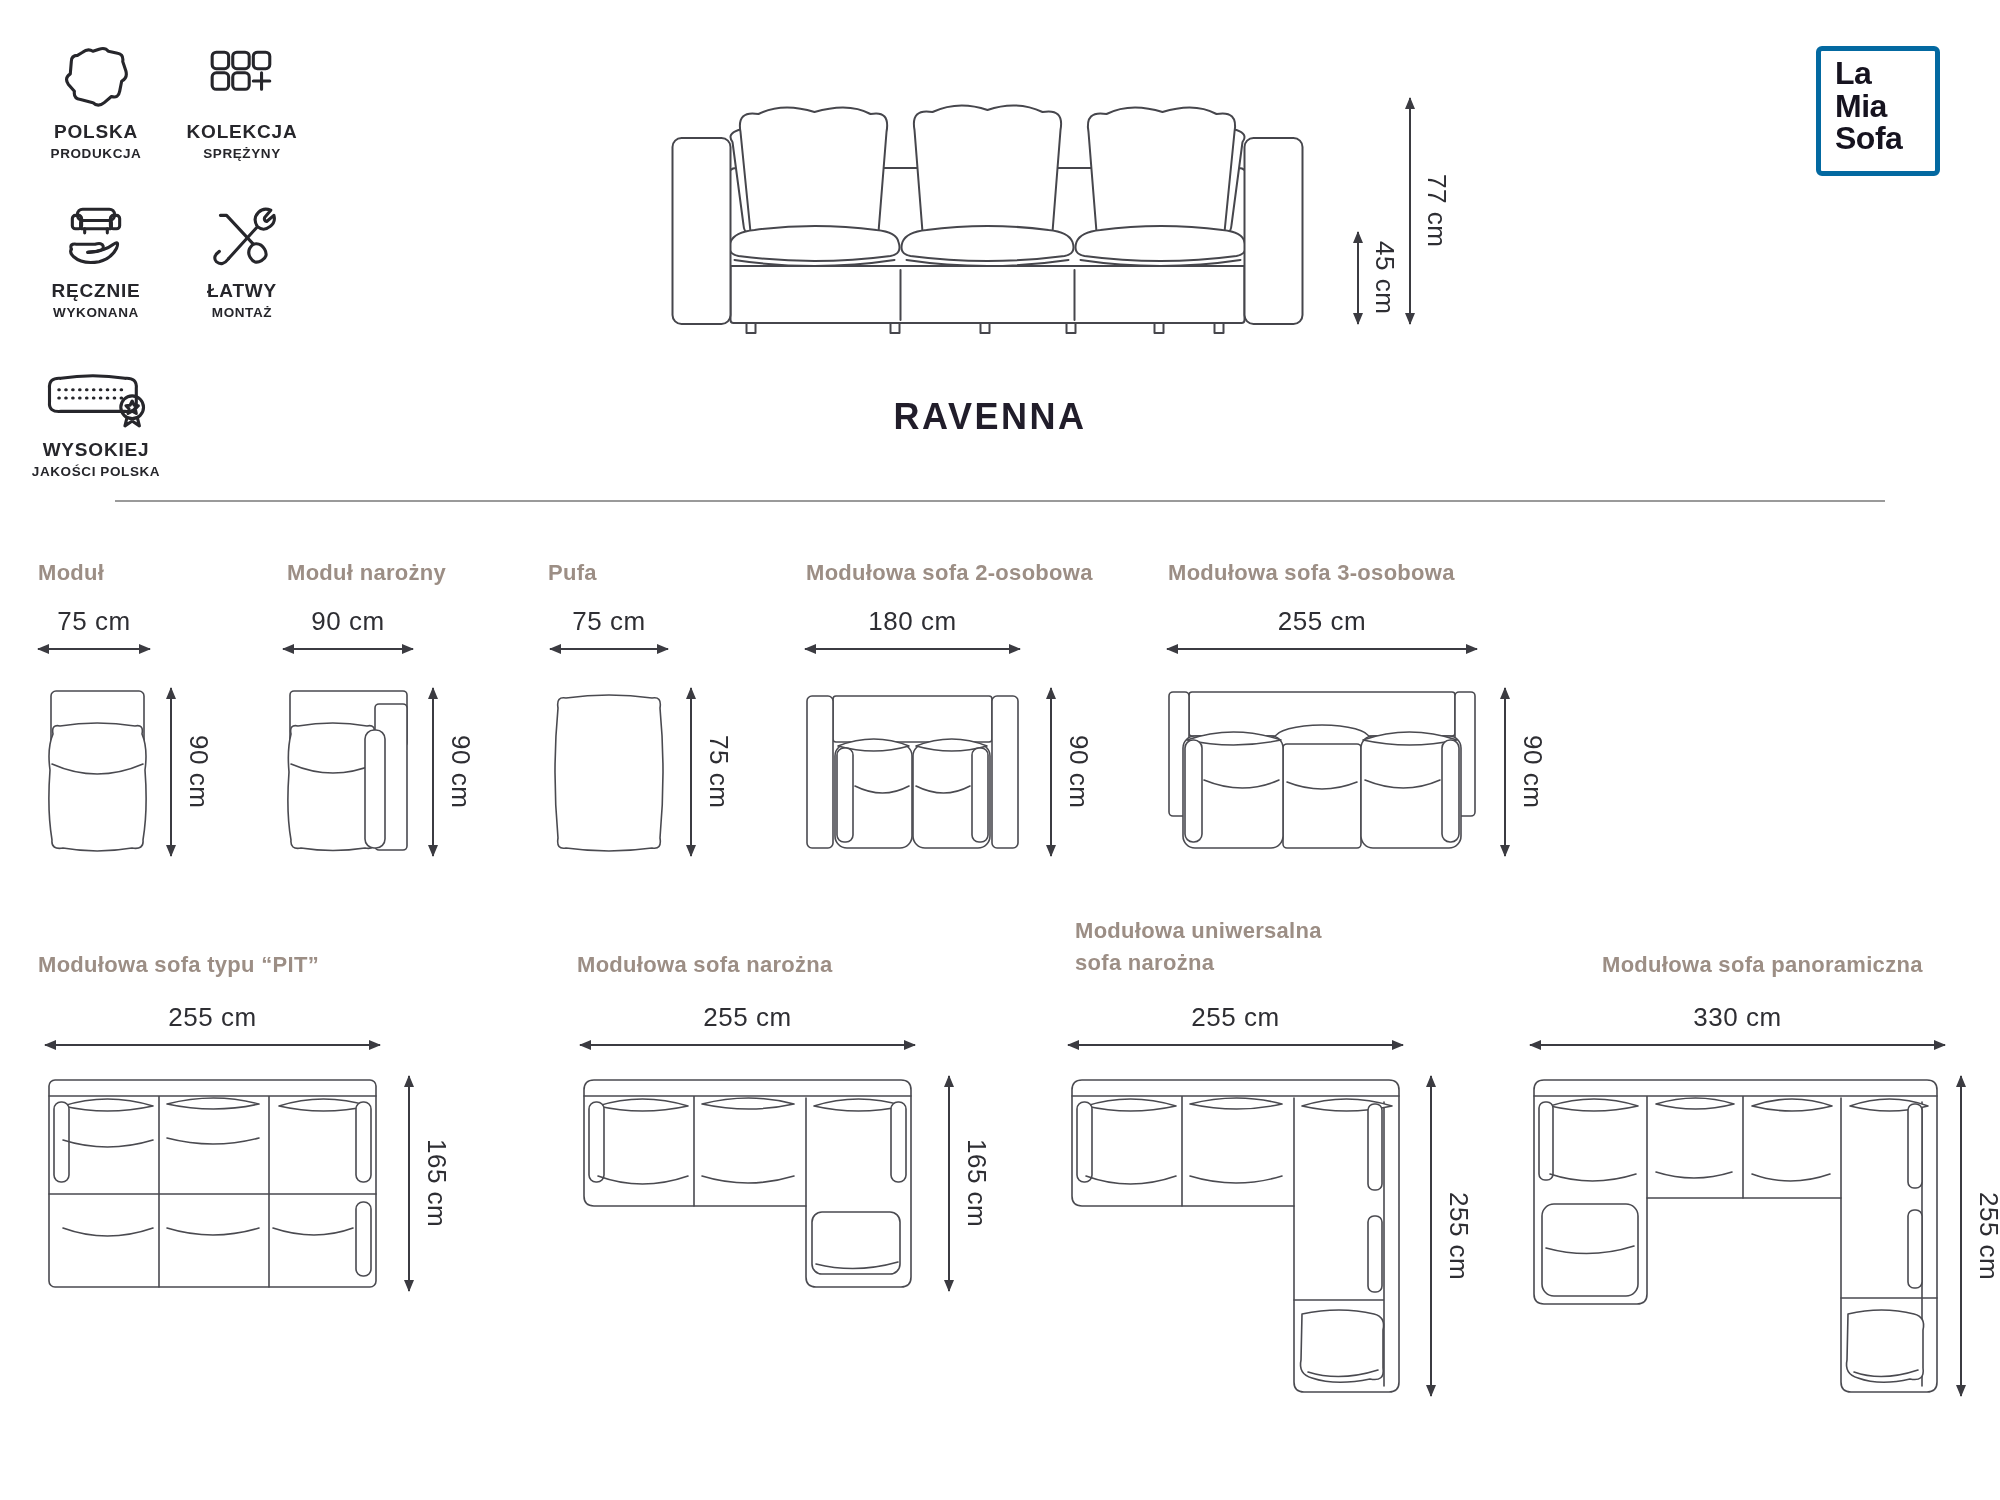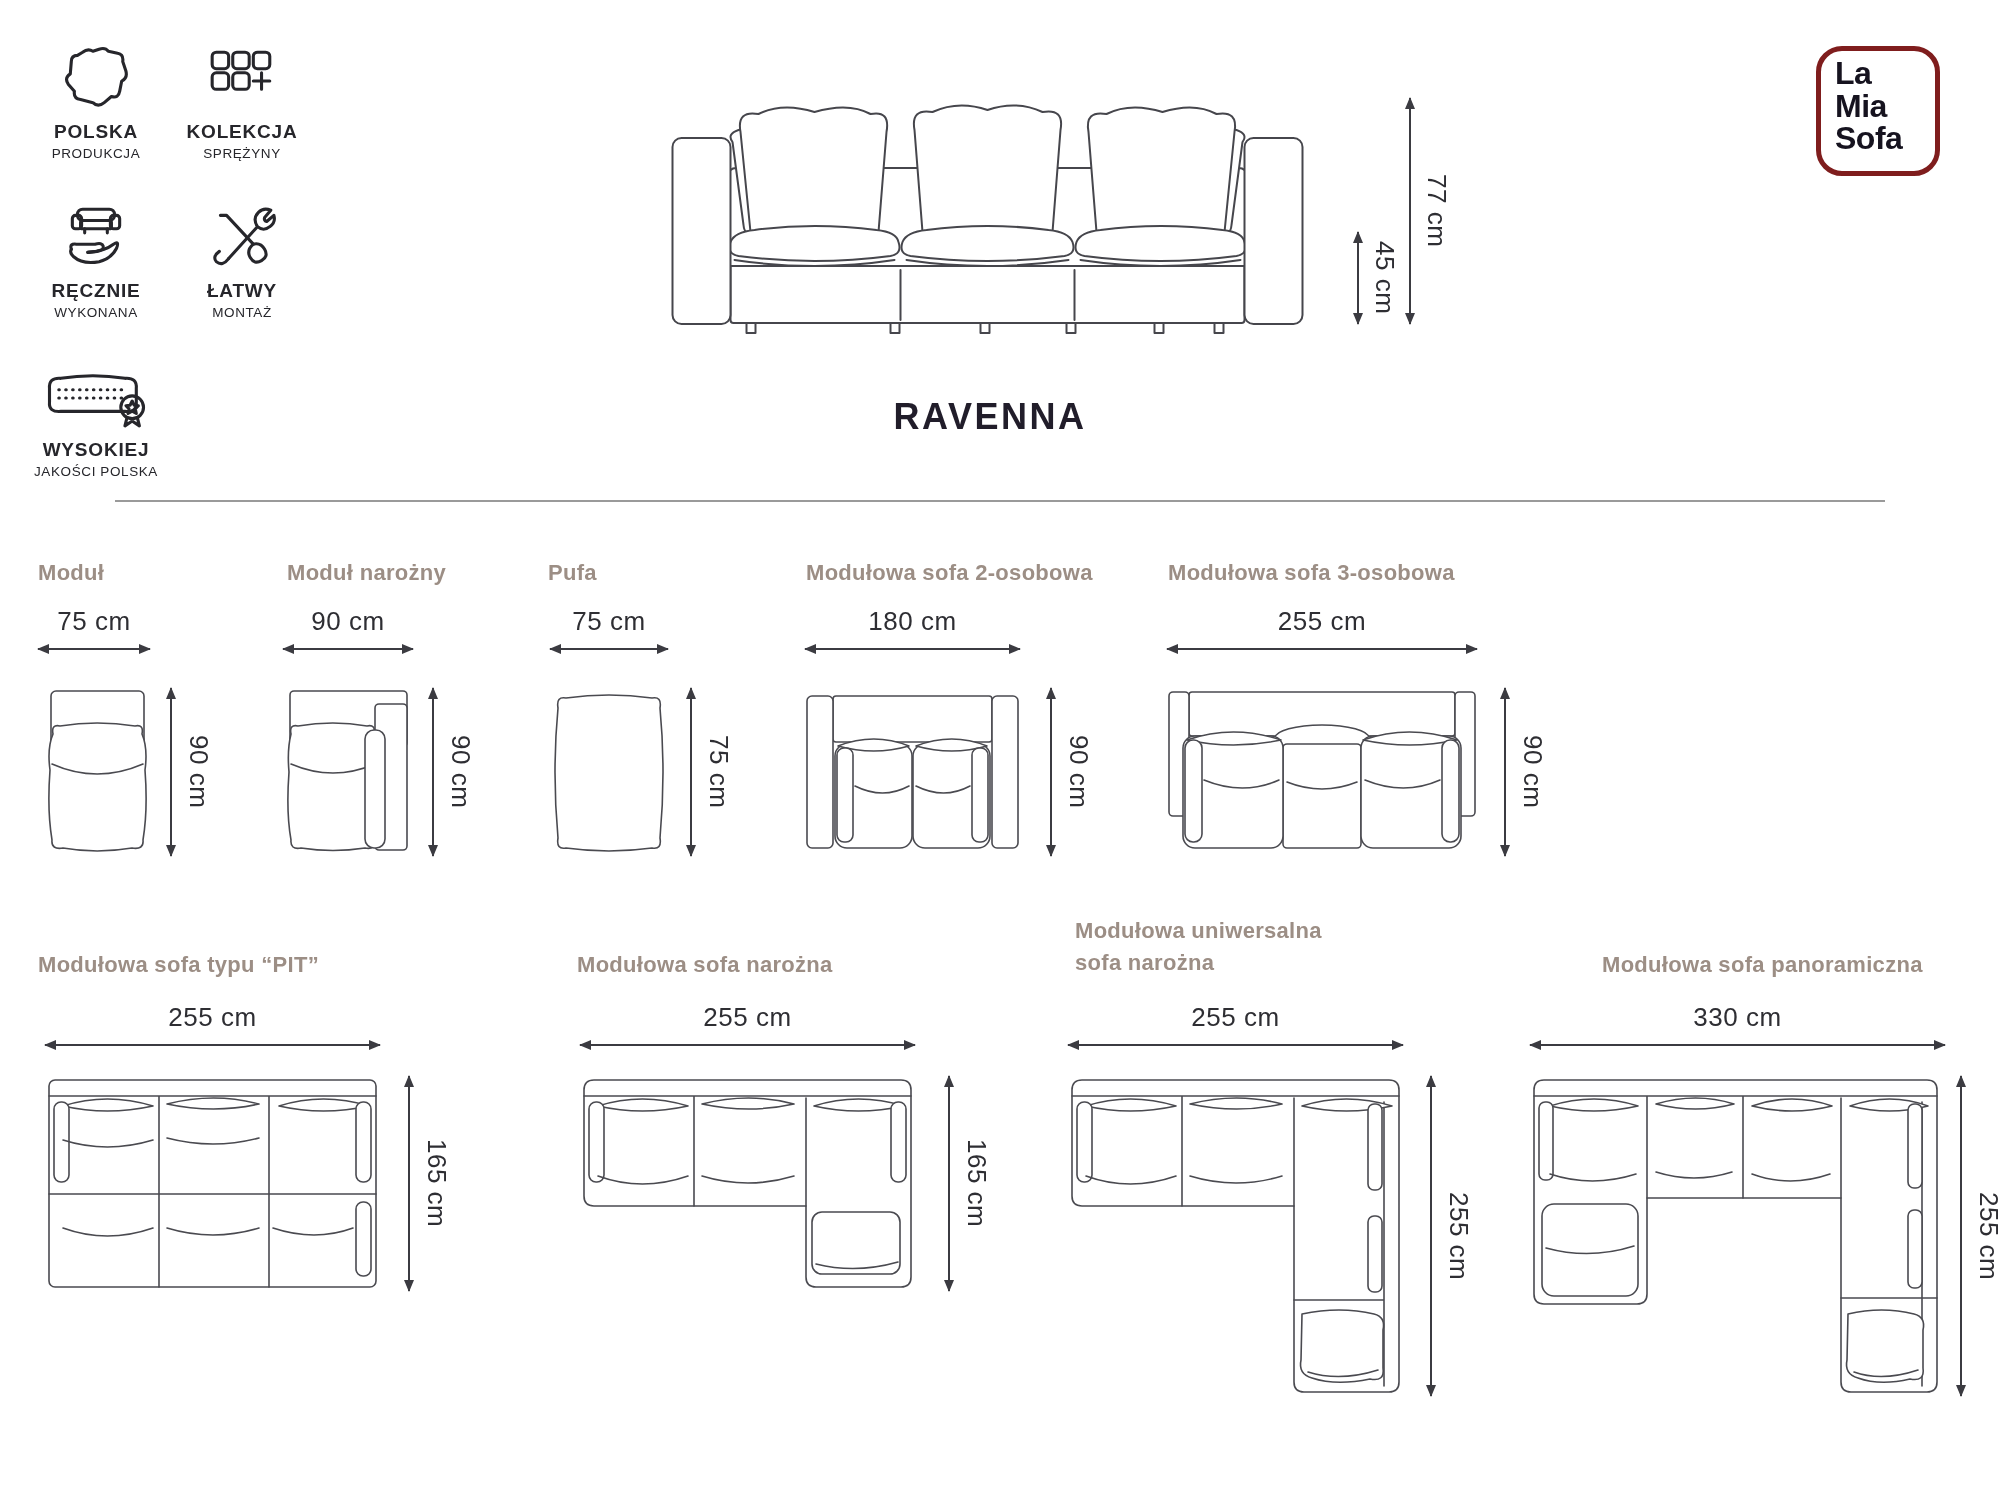--- a/index.html
+++ b/index.html
@@ -8,42 +8,42 @@
     font-family:"Liberation Sans", sans-serif;color:#2e2e33;
   }
   svg{display:block;}
   .stroke{stroke:#4a4a50;stroke-width:1.6;fill:none;stroke-linecap:round;stroke-linejoin:round;}
   .fillw{fill:#ffffff;}
   
   .features{position:absolute;left:26px;top:32px;display:grid;grid-template-columns:140px 140px;column-gap:6px;row-gap:30px;}
   .feature{display:flex;flex-direction:column;align-items:center;text-align:center;}
   .feature .icon-box{height:80px;display:flex;align-items:flex-end;justify-content:center;margin-bottom:9px;}
   .feature .l1{font-weight:bold;font-size:19px;letter-spacing:.8px;color:#26262b;white-space:nowrap;}
-  .feature .l2{font-weight:normal;font-size:13.5px;letter-spacing:.6px;color:#26262b;margin-top:3px;white-space:nowrap;}
+  .feature .l2{font-weight:bold;font-size:13.5px;letter-spacing:.6px;color:#26262b;margin-top:3px;white-space:nowrap;}
   .ficon{stroke:#26262b;stroke-width:3;fill:none;stroke-linecap:round;stroke-linejoin:round;}
   
   .arrow-h{position:absolute;height:2px;background:#3b3b41;}
   .arrow-h::before,.arrow-h::after{content:"";position:absolute;top:-4.5px;width:0;height:0;
     border-top:5.5px solid transparent;border-bottom:5.5px solid transparent;}
   .arrow-h::before{left:-1px;border-right:12px solid #3b3b41;}
   .arrow-h::after{right:-1px;border-left:12px solid #3b3b41;}
   .arrow-v{position:absolute;width:2px;background:#3b3b41;}
   .arrow-v::before,.arrow-v::after{content:"";position:absolute;left:-4.5px;width:0;height:0;
     border-left:5.5px solid transparent;border-right:5.5px solid transparent;}
   .arrow-v::before{top:-1px;border-bottom:12px solid #3b3b41;}
   .arrow-v::after{bottom:-1px;border-top:12px solid #3b3b41;}
   
   .dim-label{position:absolute;font-size:26px;color:#2e2e33;text-align:center;letter-spacing:.5px;white-space:nowrap;}
   .vlabel{position:absolute;font-size:26px;color:#2e2e33;letter-spacing:.5px;writing-mode:vertical-rl;text-align:center;white-space:nowrap;}
   .d-title{position:absolute;font-size:22px;font-weight:bold;color:#9C8E85;letter-spacing:.3px;white-space:nowrap;}
   .hero-title{position:absolute;left:790px;top:396px;width:400px;text-align:center;
     font-size:36px;font-weight:bold;letter-spacing:2.5px;color:#211d2a;}
   .divider{position:absolute;left:115px;top:500px;width:1770px;height:2px;background:#9a9a9a;}
   
-  .logo{position:absolute;left:1816px;top:46px;width:124px;height:130px;border:5px solid #7f1d1d;border-radius:26px;
+  .logo{position:absolute;left:1816px;top:46px;width:124px;height:130px;border:5px solid #0369a1;border-radius:6px;
     box-sizing:border-box;padding:6px 0 0 14px;color:#16131f;}
   .logo div{font-size:32px;font-weight:bold;line-height:1.02;letter-spacing:-.5px;}
 </style>
 </head>
 <body>
 
 <div id="canvas">
 
   <div class="features">
     <div class="feature">

